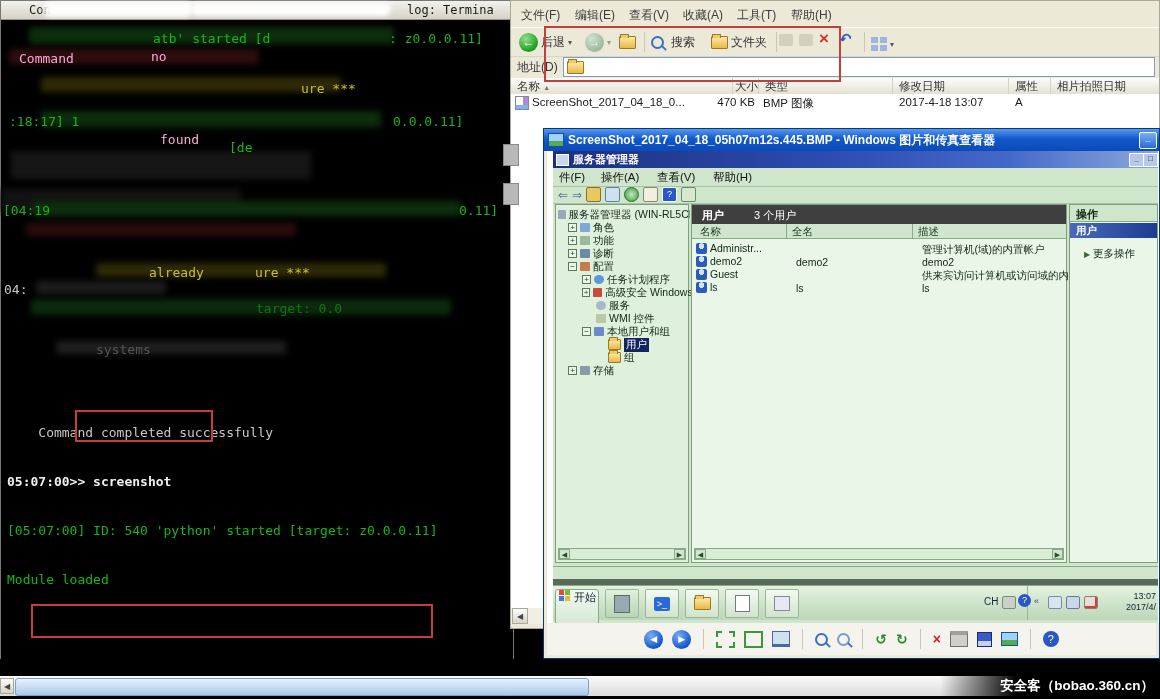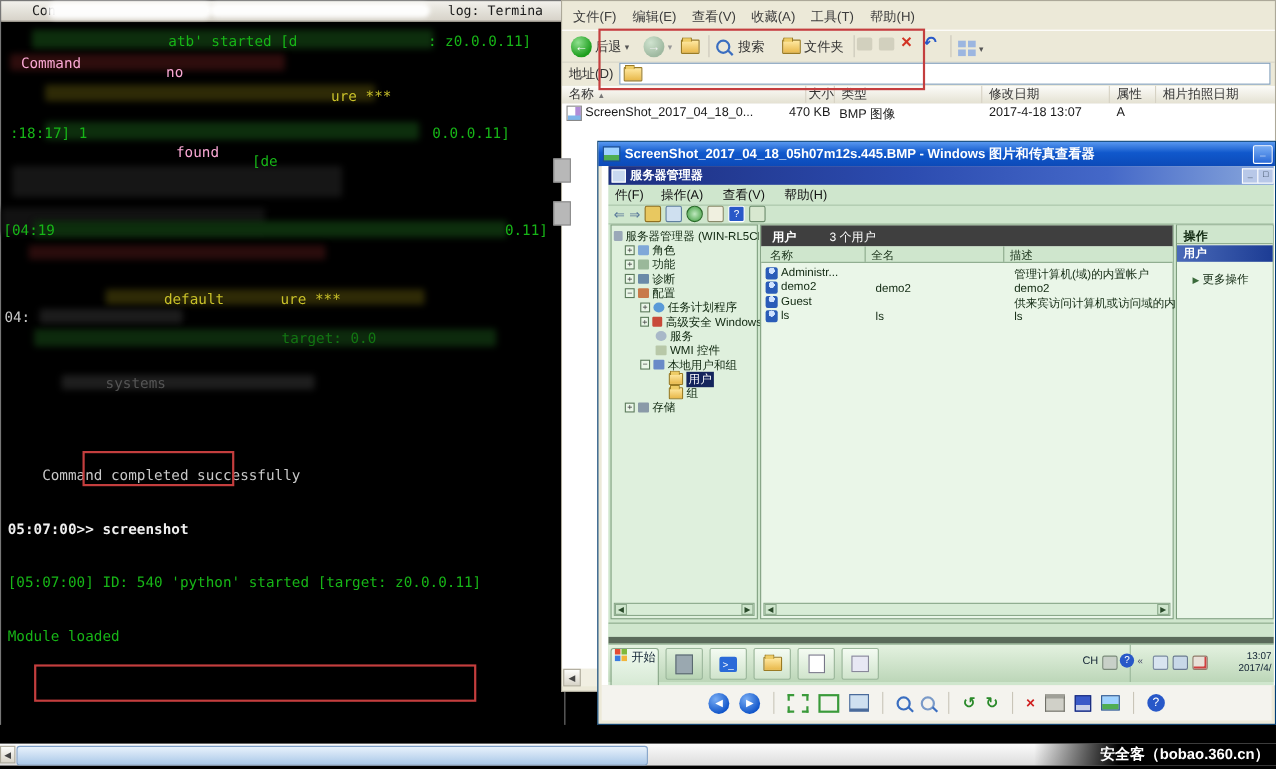--- a/index.html
+++ b/index.html
@@ -109,29 +109,29 @@
     <div class="abs redact" style="left:30px;top:200px;width:430px;height:15px;background:#0d2e0d;"></div>
     <div class="abs redact" style="left:25px;top:222px;width:270px;height:13px;background:#2a0c0c;"></div>
     <div class="abs redact" style="left:95px;top:262px;width:290px;height:14px;background:#2e2a06;"></div>
     <div class="abs redact" style="left:35px;top:280px;width:130px;height:13px;background:#1c1c1c;"></div>
     <div class="abs redact" style="left:30px;top:298px;width:420px;height:16px;background:#0d2a0d;"></div>
     <div class="abs redact" style="left:55px;top:340px;width:230px;height:13px;background:#1e1e1e;"></div>
 
     <span class="abs tfrag mono t-green" style="left:152px;top:30px;">atb' started [d</span>
     <span class="abs tfrag mono t-green" style="left:388px;top:30px;">: z0.0.0.11]</span>
     <span class="abs tfrag mono t-red" style="left:18px;top:50px;">Command</span>
-    <span class="abs tfrag mono t-red" style="left:150px;top:58px;">no</span>
+    <span class="abs tfrag mono t-red" style="left:150px;top:48px;">no</span>
     <span class="abs tfrag mono t-yellow" style="left:300px;top:80px;">ure ***</span>
     <span class="abs tfrag mono t-green" style="left:8px;top:113px;">:18:17] 1</span>
     <span class="abs tfrag mono t-green" style="left:228px;top:113px;margin-top:26px;">[de</span>
     <span class="abs tfrag mono t-green" style="left:392px;top:113px;">0.0.0.11]</span>
     <span class="abs tfrag mono t-red" style="left:159px;top:131px;">found</span>
     <span class="abs tfrag mono t-green" style="left:2px;top:202px;">[04:19</span>
     <span class="abs tfrag mono t-green" style="left:458px;top:202px;">0.11]</span>
-    <span class="abs tfrag mono t-yellow" style="left:148px;top:264px;">default</span>
+    <span class="abs tfrag mono t-yellow" style="left:148px;top:264px;">already</span>
     <span class="abs tfrag mono t-yellow" style="left:254px;top:264px;">ure ***</span>
     <span class="abs tfrag mono t-white" style="left:3px;top:281px;">04:</span>
     <span class="abs tfrag mono t-green" style="left:255px;top:300px;opacity:.55;">target: 0.0</span>
     <span class="abs tfrag mono t-dim" style="left:95px;top:341px;opacity:.7;">systems</span>
 
     <div class="abs tlog mono">
       <div class="t-white">    Command completed successfully</div>
       <div class="t-bright">05:07:00&gt;&gt; screenshot</div>
       <div class="t-green">[05:07:00] ID: 540 'python' started [target: z0.0.0.11]</div>
       <div class="t-green">Module loaded</div>

